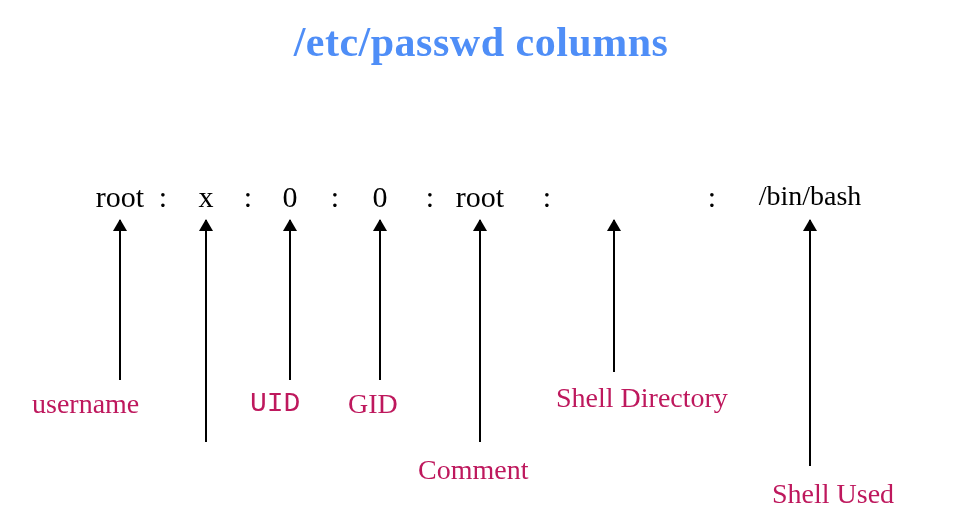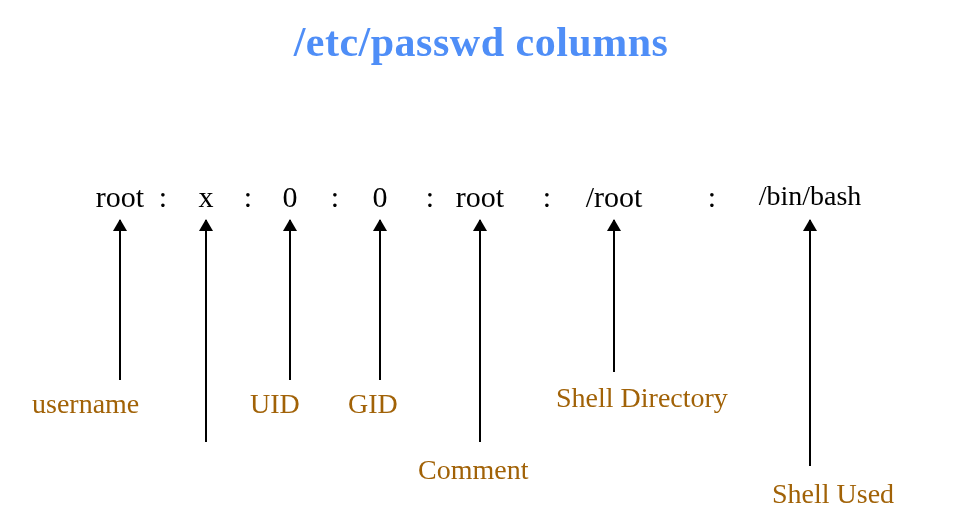--- a/index.html
+++ b/index.html
@@ -31,21 +31,21 @@
     text-align: left;
     padding: 0 8px;
     font-family: Liberation Serif, serif;
   }
   .sep {
     padding: 0 14px;
   }
   .label {
     position: absolute;
     font-size: 28px;
-    color: #a16207;
+    color: #be185d;
     white-space: nowrap;
   }
   .arrow {
     position: absolute;
     width: 2px;
     background: #000;
   }
   .arrow::before {
     content: "";
     position: absolute;
@@ -68,29 +68,28 @@
 <span class="field" style="position: absolute; left: 120px; top: 180px; transform: translateX(-50%); font-size: 30px;">root</span>
     <span class="sep" style="position: absolute; left: 163px; top: 180px; transform: translateX(-50%); font-size: 30px;">:</span>
     <div class="arrow" style="left: 119px; top: 220px; height: 160px;"></div>
     <div class="label" style="left: 32px; top: 388px;">username</div>
     <span class="field" style="position: absolute; left: 206px; top: 180px; transform: translateX(-50%); font-size: 30px;">x</span>
     <span class="sep" style="position: absolute; left: 248px; top: 180px; transform: translateX(-50%); font-size: 30px;">:</span>
     <div class="arrow" style="left: 205px; top: 220px; height: 222px;"></div>
     <span class="field" style="position: absolute; left: 290px; top: 180px; transform: translateX(-50%); font-size: 30px;">0</span>
     <span class="sep" style="position: absolute; left: 335px; top: 180px; transform: translateX(-50%); font-size: 30px;">:</span>
     <div class="arrow" style="left: 289px; top: 220px; height: 160px;"></div>
-    <div class="label" style="left: 250px; top: 388px;">UID</div>
+    <div class="label" style="left: 250px; top: 388px; font-family: Liberation Mono, monospace;">UID</div>
     <span class="field" style="position: absolute; left: 380px; top: 180px; transform: translateX(-50%); font-size: 30px;">0</span>
     <span class="sep" style="position: absolute; left: 430px; top: 180px; transform: translateX(-50%); font-size: 30px;">:</span>
     <div class="arrow" style="left: 379px; top: 220px; height: 160px;"></div>
     <div class="label" style="left: 348px; top: 388px;">GID</div>
     <span class="field" style="position: absolute; left: 480px; top: 180px; transform: translateX(-50%); font-size: 30px;">root</span>
     <span class="sep" style="position: absolute; left: 547px; top: 180px; transform: translateX(-50%); font-size: 30px;">:</span>
     <div class="arrow" style="left: 479px; top: 220px; height: 222px;"></div>
     <div class="label" style="left: 418px; top: 454px;">Comment</div>
-    <span class="field" style="position: absolute; left: 614px; top: 180px; transform: translateX(-50%); font-size: 30px;">/root</span>
     <span class="sep" style="position: absolute; left: 712px; top: 180px; transform: translateX(-50%); font-size: 30px;">:</span>
     <div class="arrow" style="left: 613px; top: 220px; height: 152px;"></div>
     <div class="label" style="left: 556px; top: 382px;">Shell Directory</div>
     <span class="field" style="position: absolute; left: 810px; top: 180px; transform: translateX(-50%); font-size: 28px;">/bin/bash</span>
     <div class="arrow" style="left: 809px; top: 220px; height: 246px;"></div>
     <div class="label" style="left: 772px; top: 478px; text-align: right;">Shell Used</div>
   </div>
 
 </body></html>

